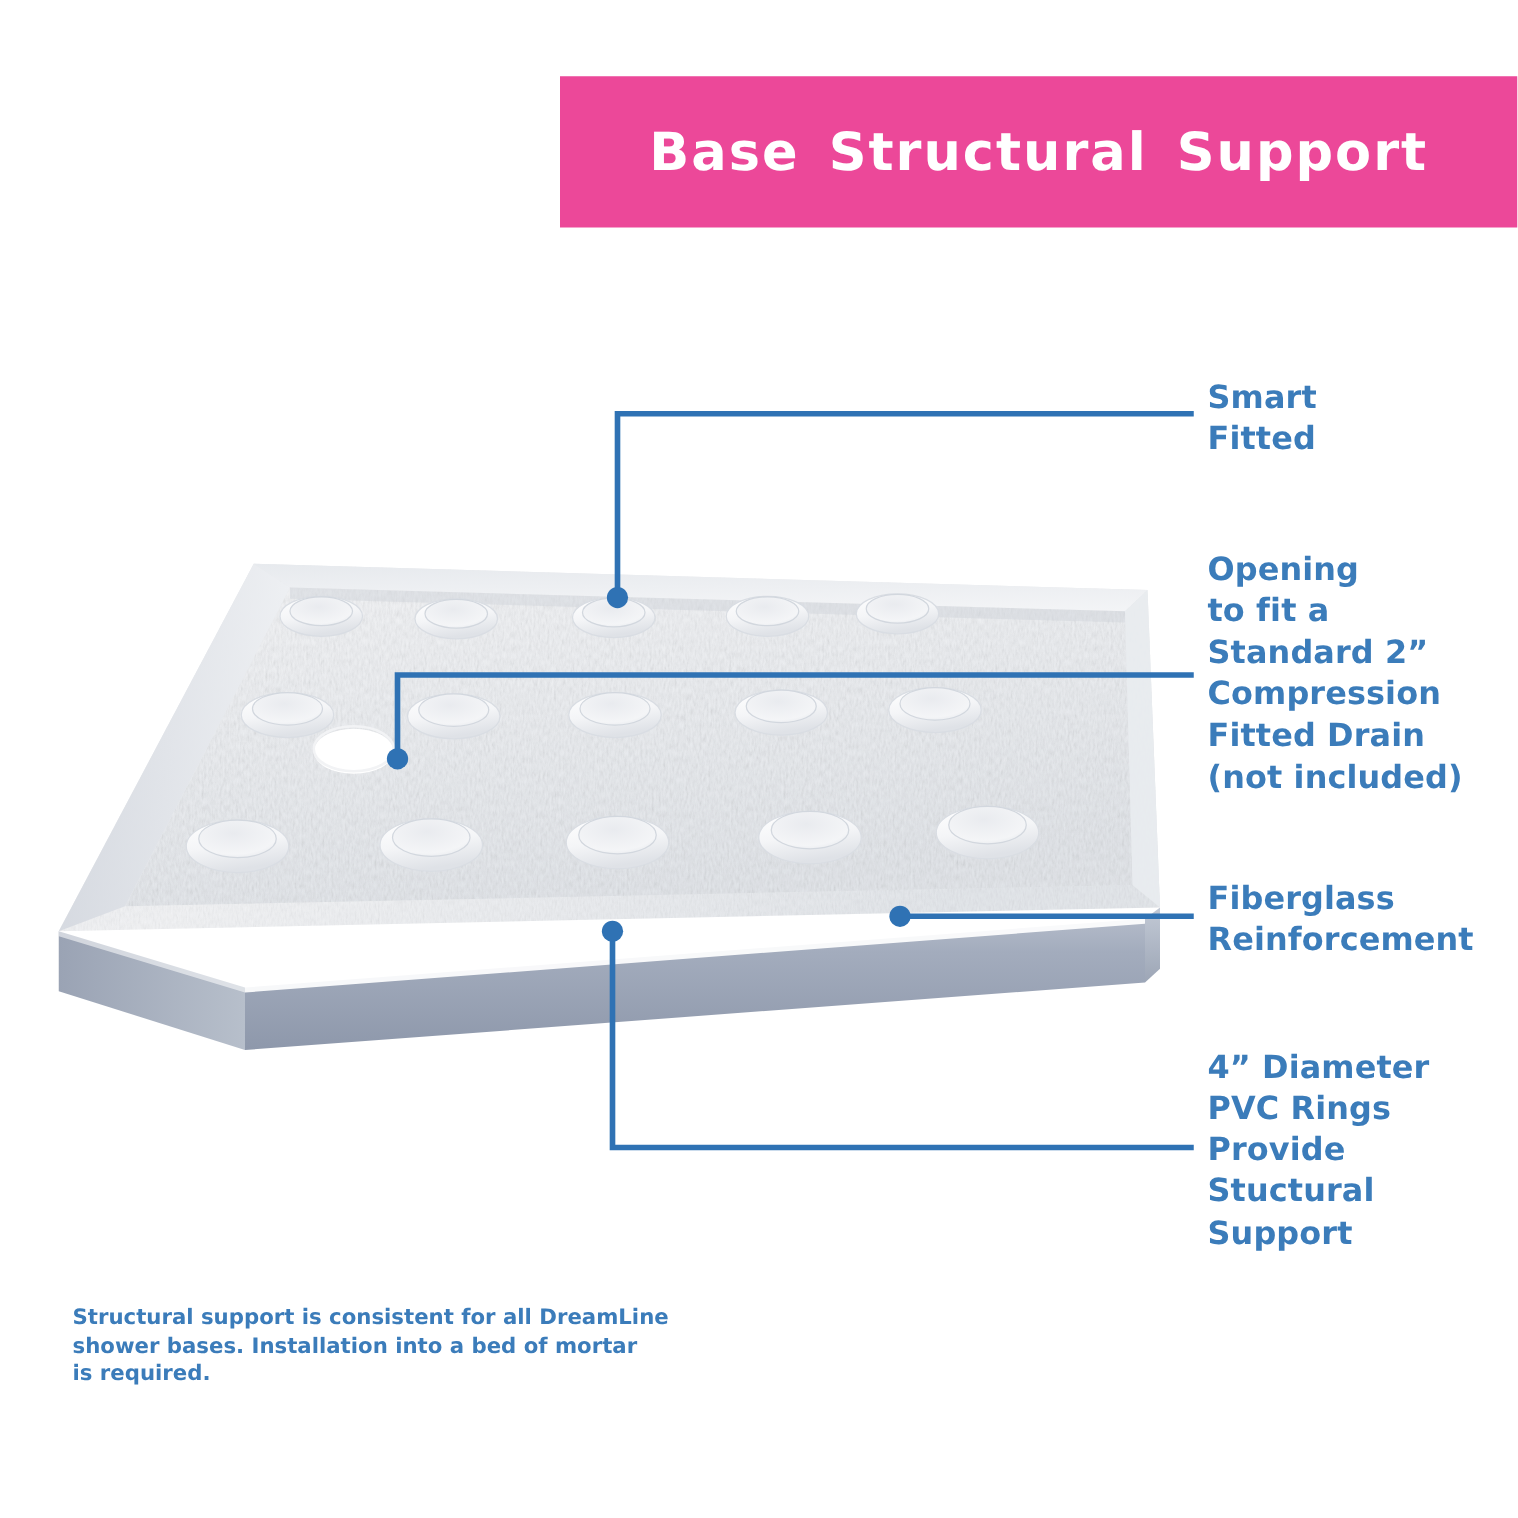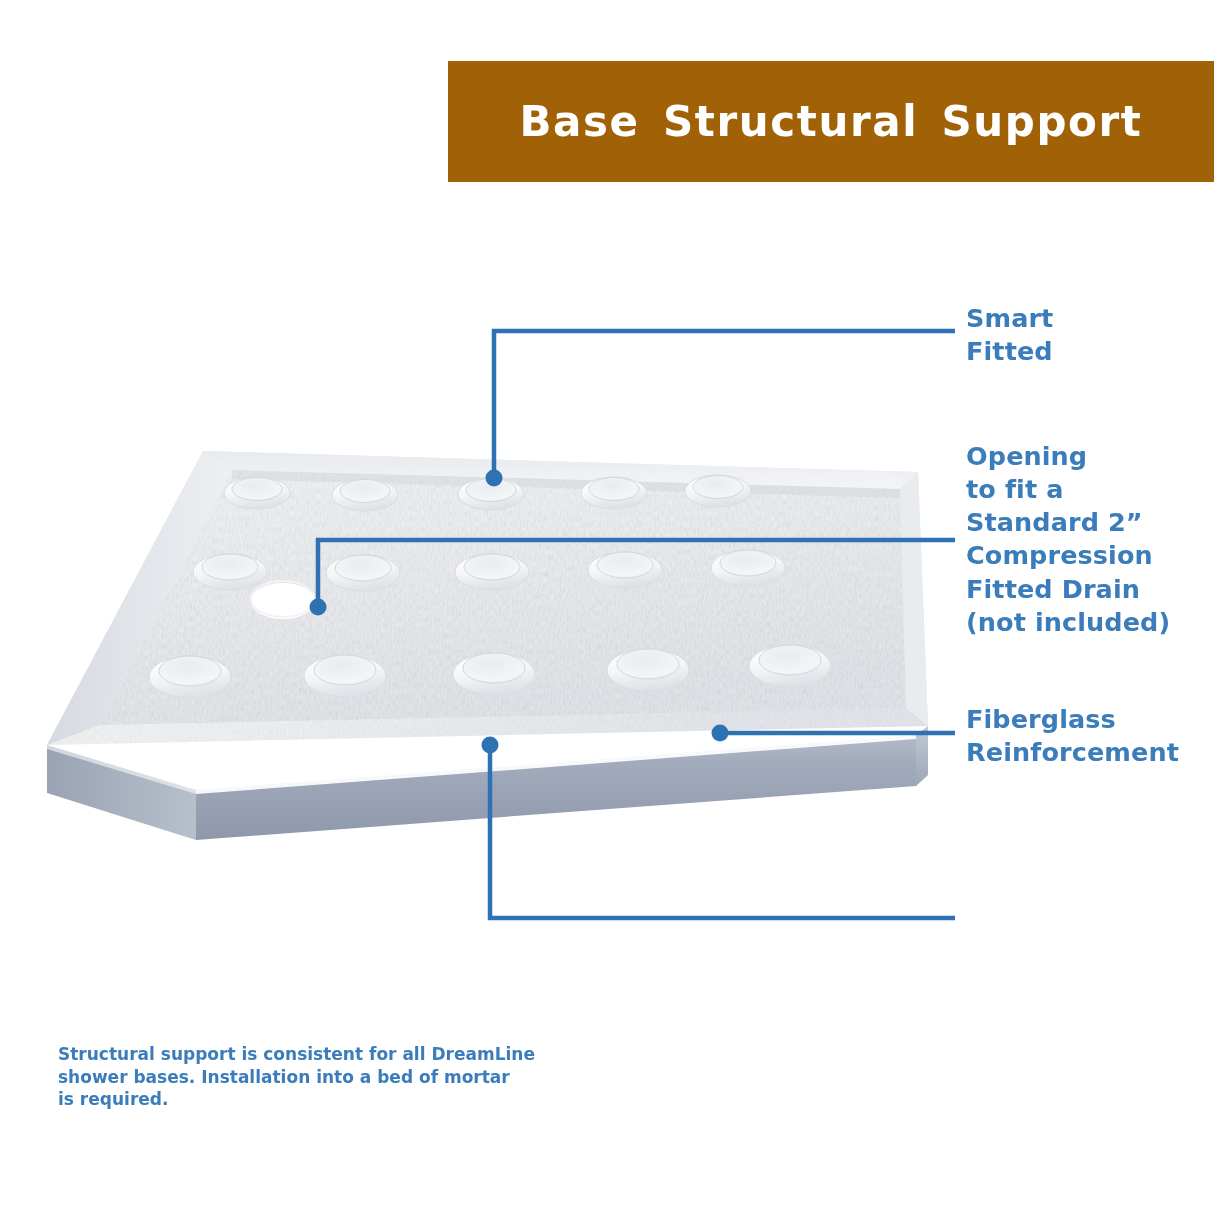--- a/index.html
+++ b/index.html
@@ -24,21 +24,21 @@
     background: #ffffff;
   }
 
   
   .header-banner {
     position: absolute;
     left: 448px;
     top: 61px;
     width: 766px;
     height: 121px;
-    background: #a16207;
+    background: #ec4899;
     display: flex;
     align-items: center;
     justify-content: center;
   }
   .header-title {
     color: #ffffff;
     font-size: 42px;
     font-weight: bold;
     letter-spacing: 1.6px;
     word-spacing: 7px;
@@ -284,18 +284,23 @@
   <div class="callout" id="callout-drain-opening">Opening
 to fit a
 Standard 2”
 Compression
 Fitted Drain
 (not included)</div>
 
   <div class="callout" id="callout-fiberglass">Fiberglass
 Reinforcement</div>
 
+  <div class="callout" id="callout-pvc-rings">4” Diameter
+PVC Rings
+Provide
+Stuctural
+Support</div>
 
   <div class="bottom-caption">Structural support is consistent for all DreamLine
 shower bases. Installation into a bed of mortar
 is required.</div>
 
 </div>
 
 </body></html>

